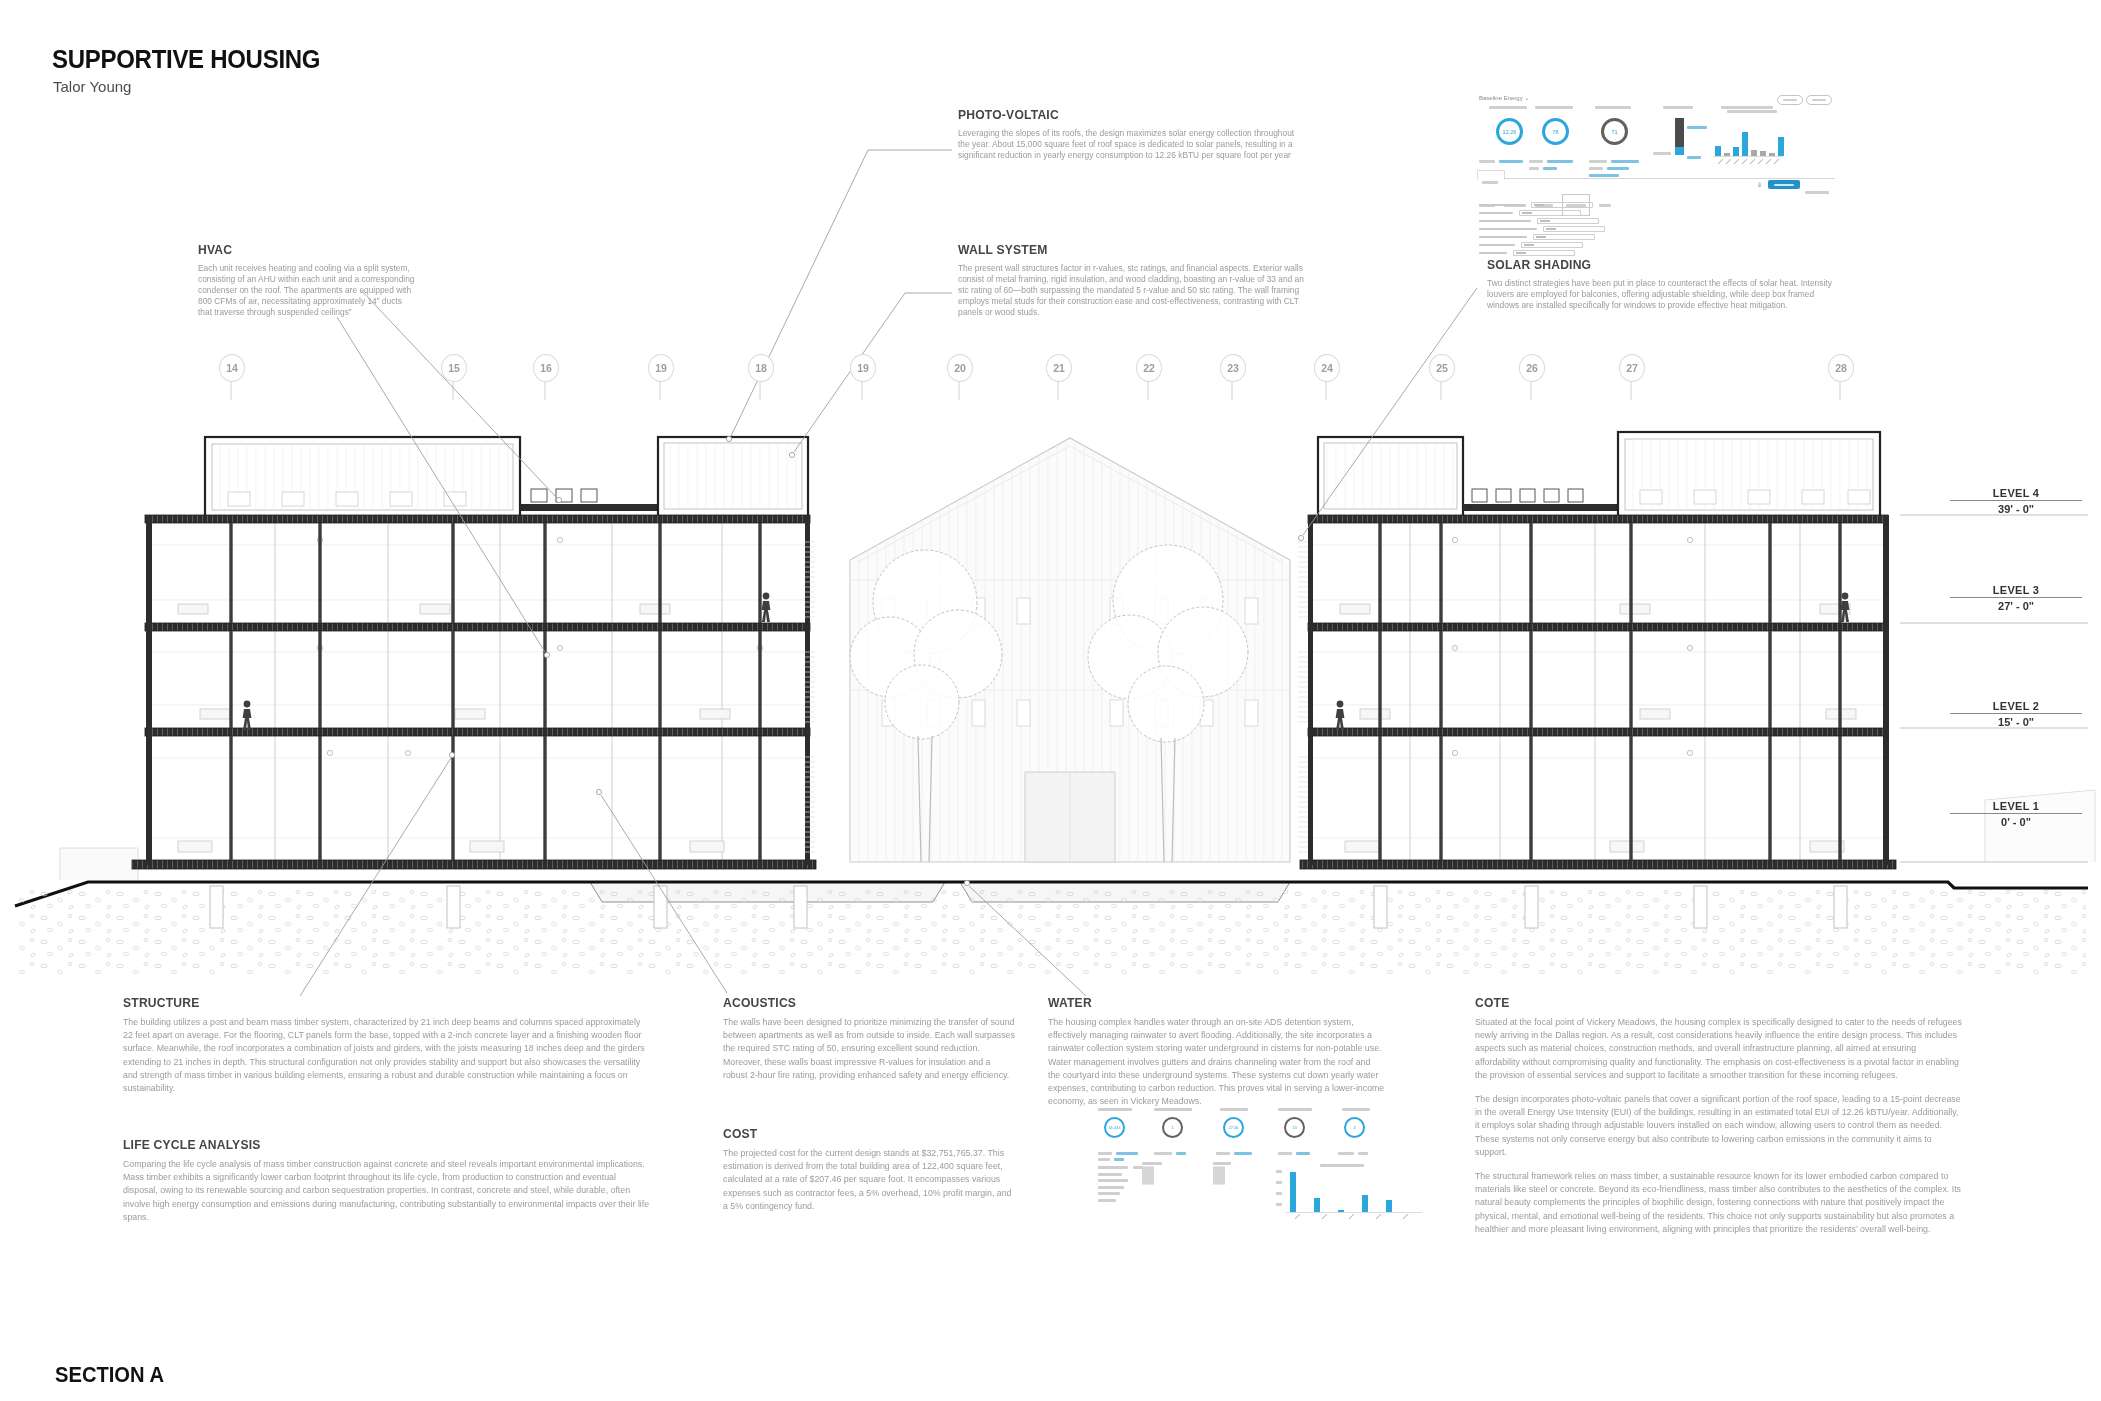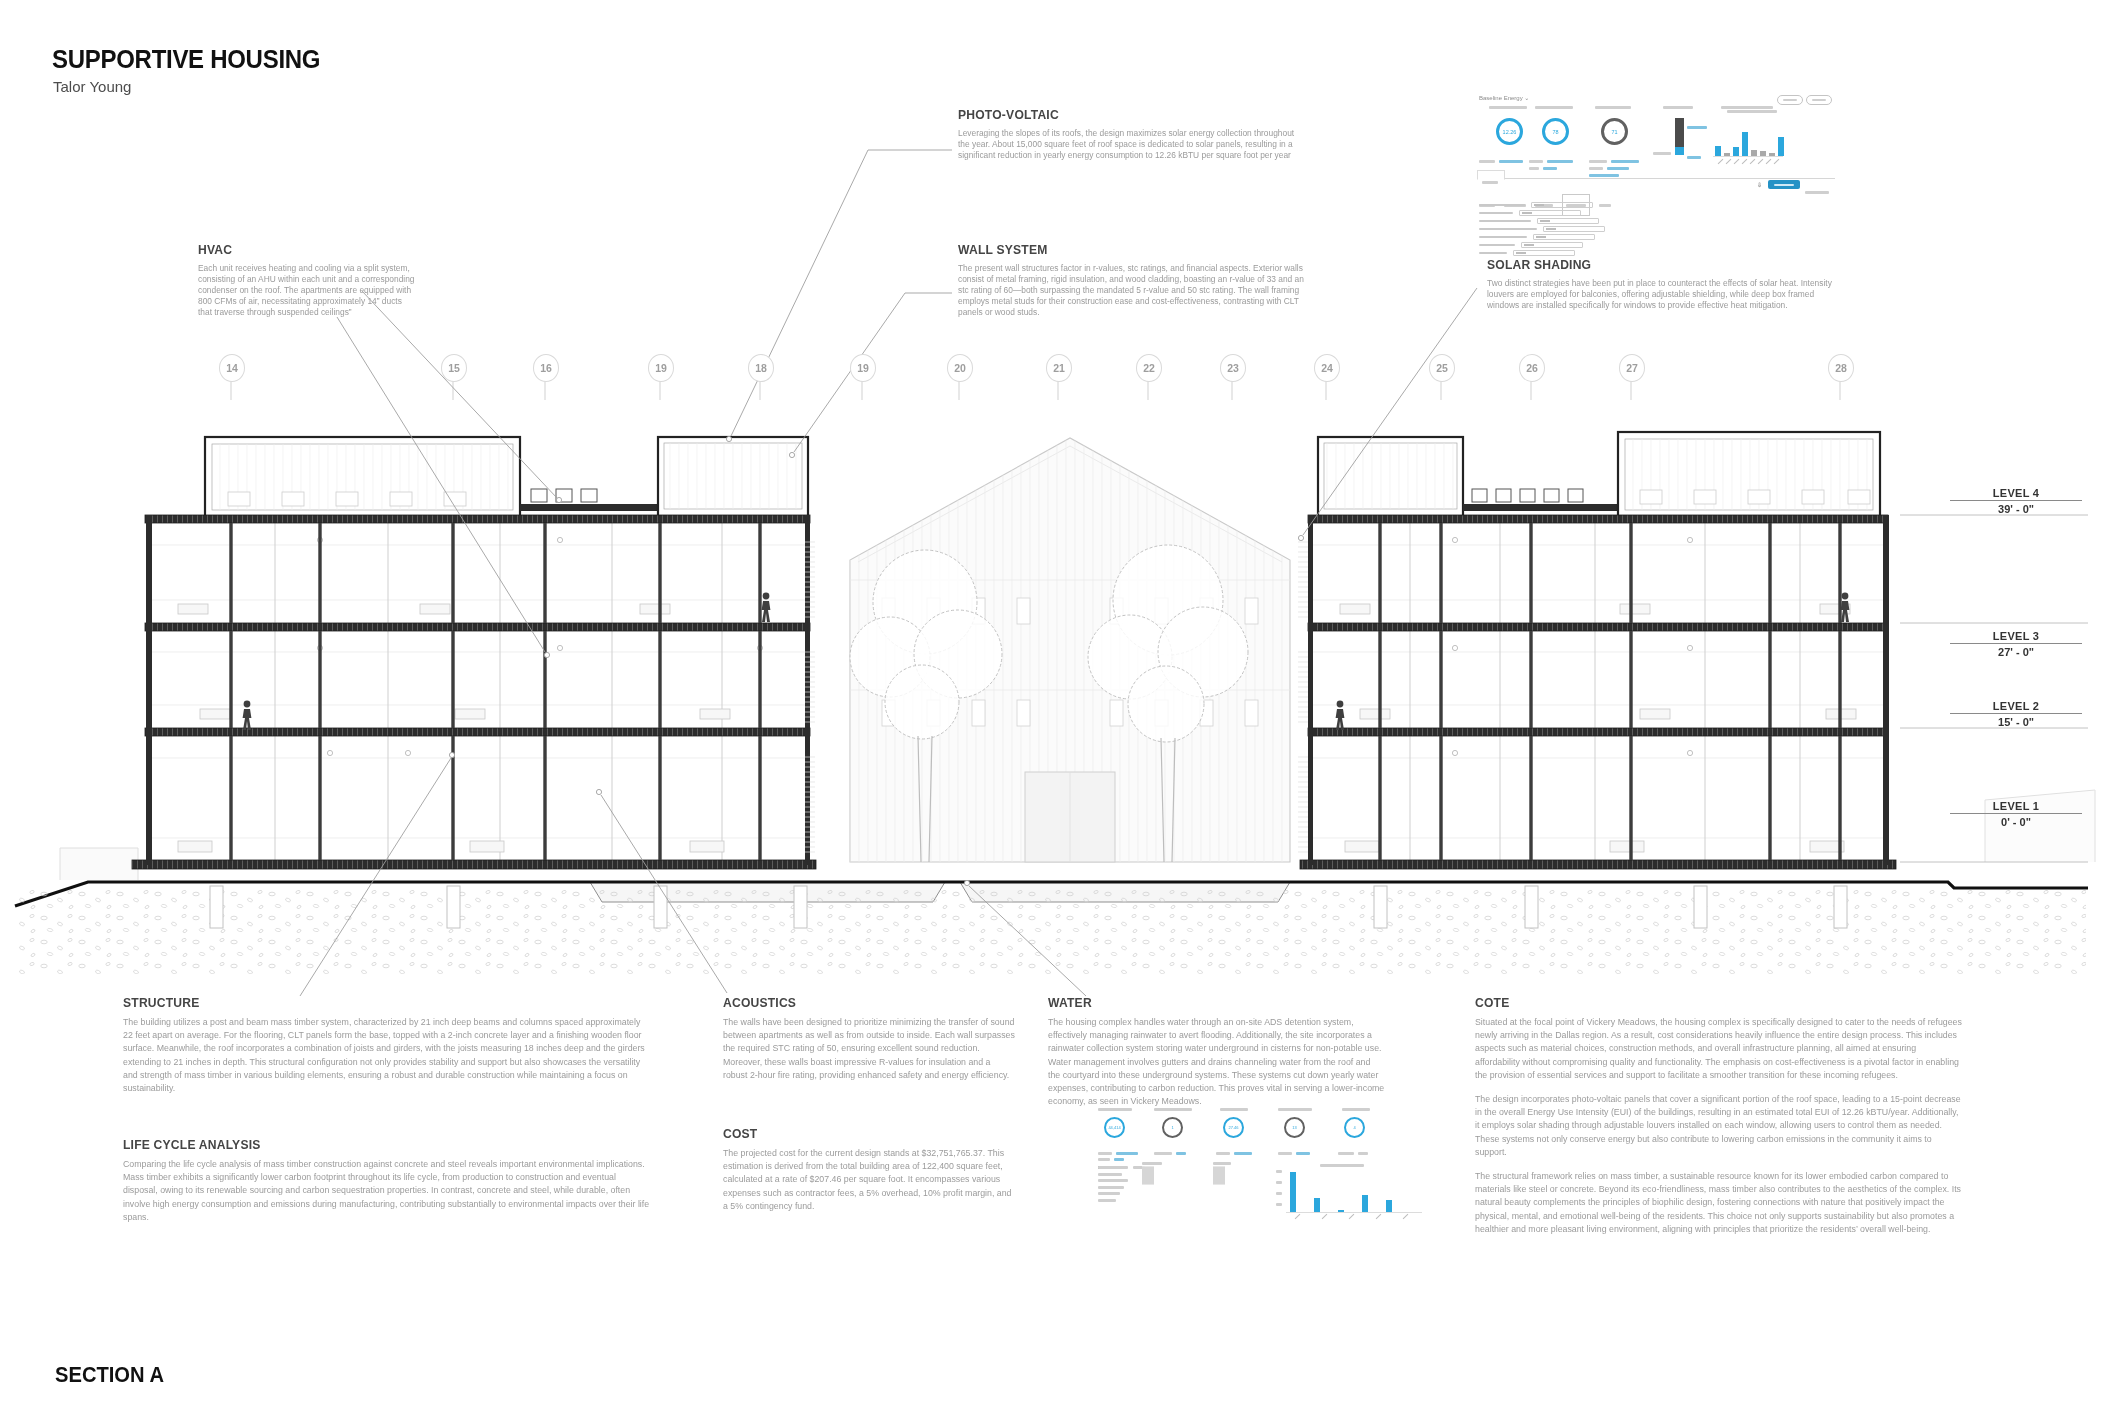--- a/index.html
+++ b/index.html
@@ -412,21 +412,21 @@
   <span class="bubble" style="left:1314px">24</span>
   <span class="bubble" style="left:1429px">25</span>
   <span class="bubble" style="left:1519px">26</span>
   <span class="bubble" style="left:1619px">27</span>
   <span class="bubble" style="left:1828px">28</span>
 
   <div class="level" style="top:487px">
     <span class="nm">LEVEL 4</span>
     <span class="el">39' - 0"</span>
   </div>
-  <div class="level" style="top:630px">
+  <div class="level" style="top:584px">
     <span class="nm">LEVEL 3</span>
     <span class="el">27' - 0"</span>
   </div>
   <div class="level" style="top:700px">
     <span class="nm">LEVEL 2</span>
     <span class="el">15' - 0"</span>
   </div>
   <div class="level" style="top:800px">
     <span class="nm">LEVEL 1</span>
     <span class="el">0' - 0"</span>

